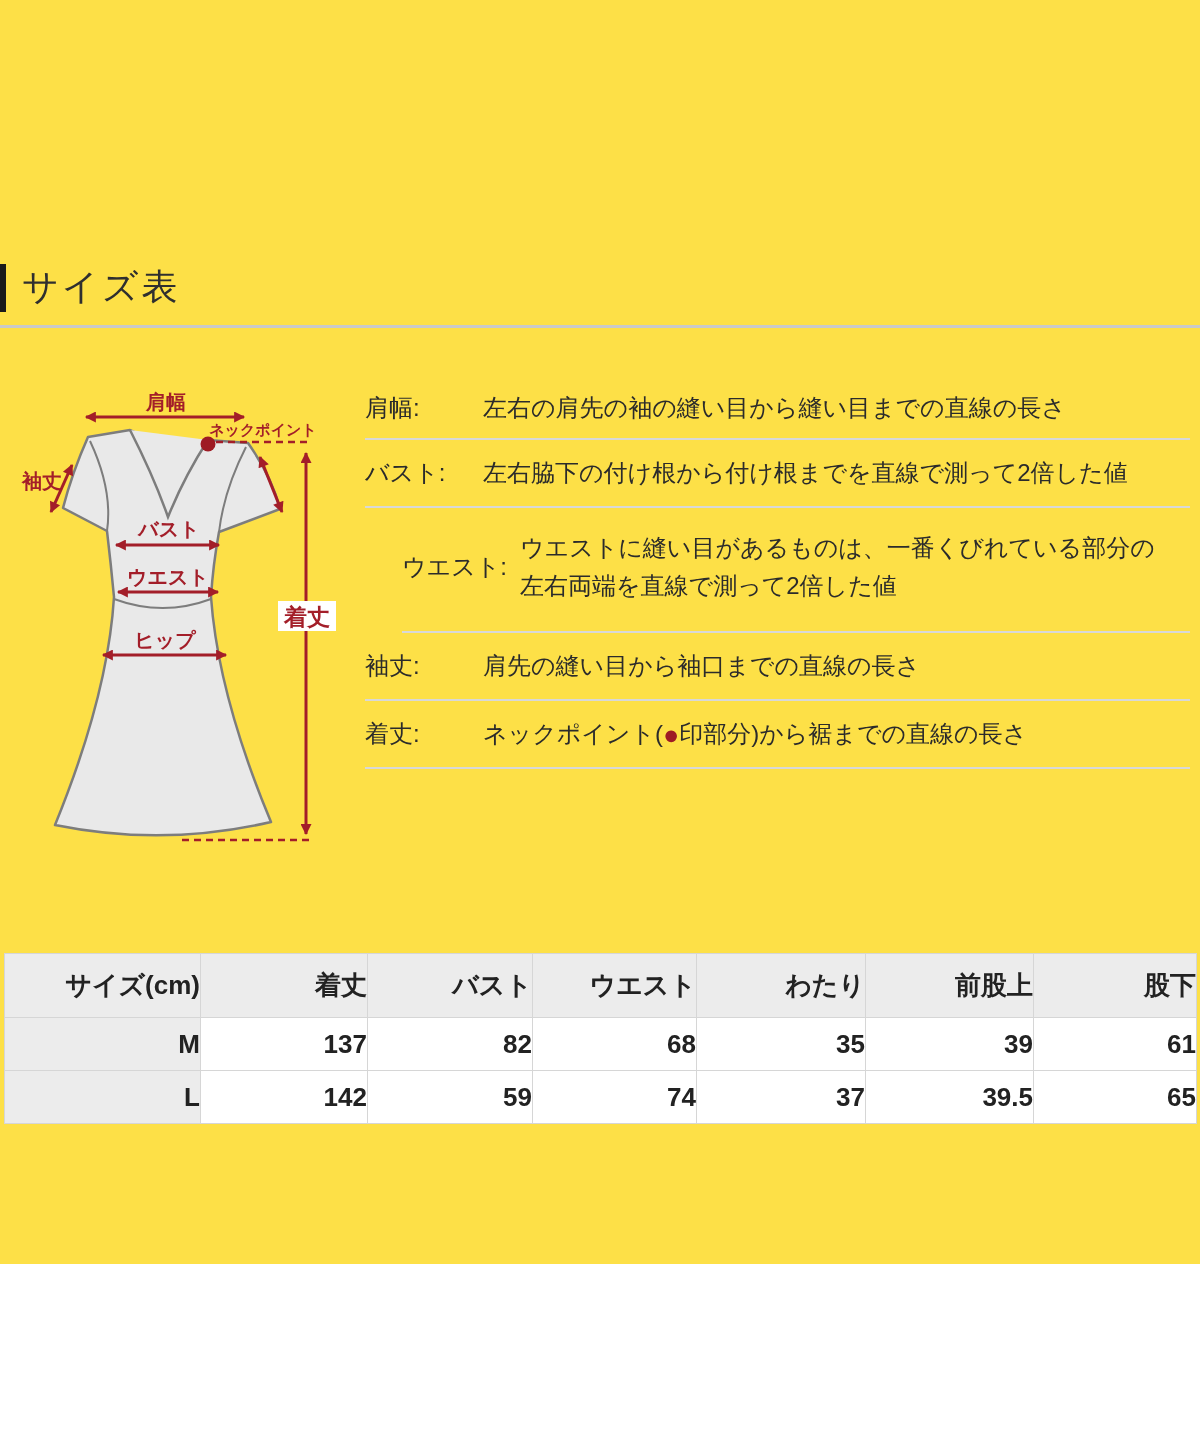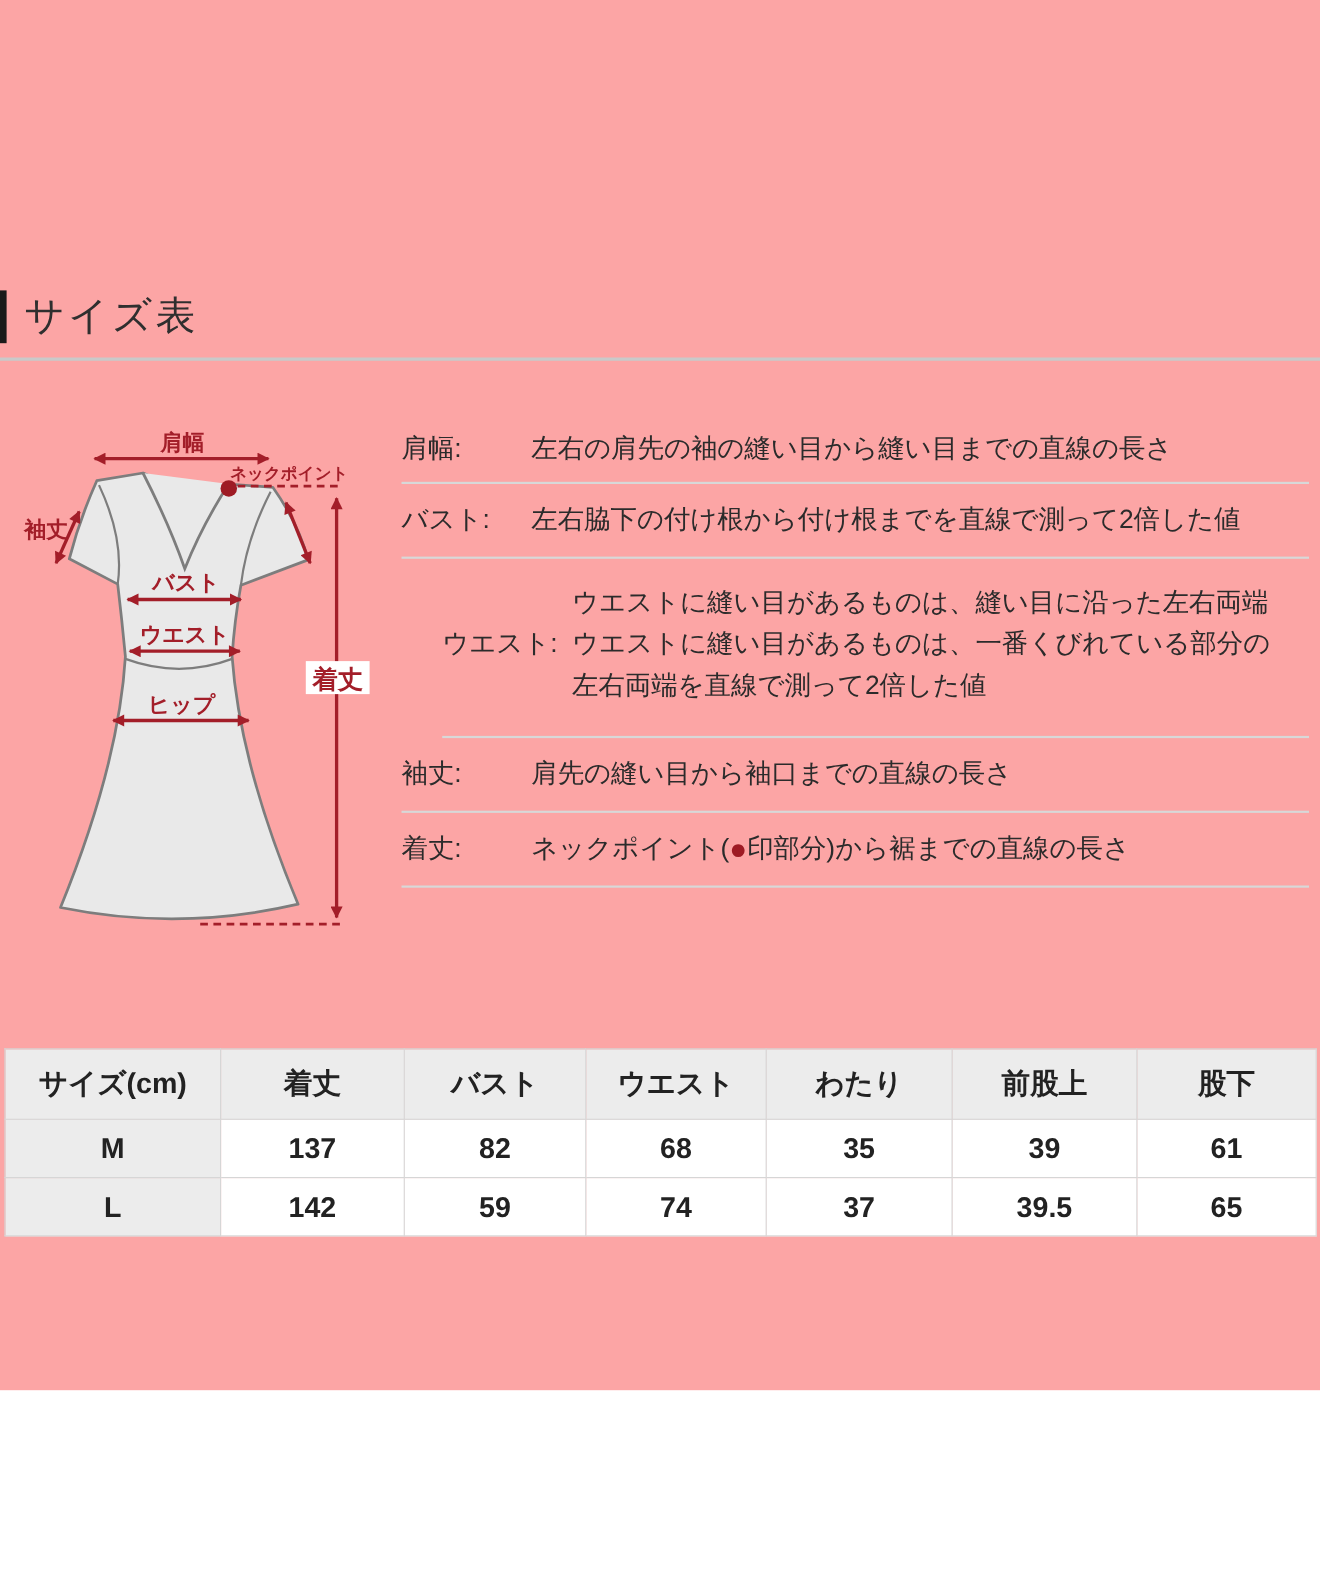--- a/index.html
+++ b/index.html
@@ -6,21 +6,21 @@
     margin: 0;
     padding: 0;
     background: #ffffff;
     font-family: "Liberation Sans", "DejaVu Sans", sans-serif;
     color: #2b2b2b;
   }
   #page {
     position: relative;
     width: 1200px;
     height: 1264px;
-    background: #fca5a5;
+    background: #fde047;
     overflow: hidden;
   }
 
   
   .title-block {
     position: absolute;
     top: 263px;
     left: 0;
     display: flex;
     align-items: center;
@@ -94,21 +94,21 @@
   .size-table {
     position: absolute;
     left: 4px;
     top: 953px;
     width: 1192px;
     border-collapse: collapse;
     table-layout: fixed;
   }
   .size-table th, .size-table td {
     border: 1px solid #d6d6d6;
-    text-align: center;
+    text-align: right;
     vertical-align: middle;
     padding: 0;
   }
   .size-table th {
     background: #ececec;
     height: 63px;
     font-size: 26px;
     font-weight: 700;
     color: #222;
   }
@@ -186,21 +186,20 @@
     </div>
 
     <div class="def-row">
       <div class="def-term">バスト:</div>
       <div class="def-desc">左右脇下の付け根から付け根までを直線で測って2倍した値</div>
     </div>
 
     <div class="def-row waist">
       <div class="def-term">ウエスト:</div>
       <div class="def-desc">
-        <div>ウエストに縫い目があるものは、縫い目に沿った左右両端</div>
         <div>ウエストに縫い目があるものは、一番くびれている部分の</div>
         <div>左右両端を直線で測って2倍した値</div>
       </div>
     </div>
 
 
     <div class="def-row">
       <div class="def-term">袖丈:</div>
       <div class="def-desc">肩先の縫い目から袖口までの直線の長さ</div>
     </div>

